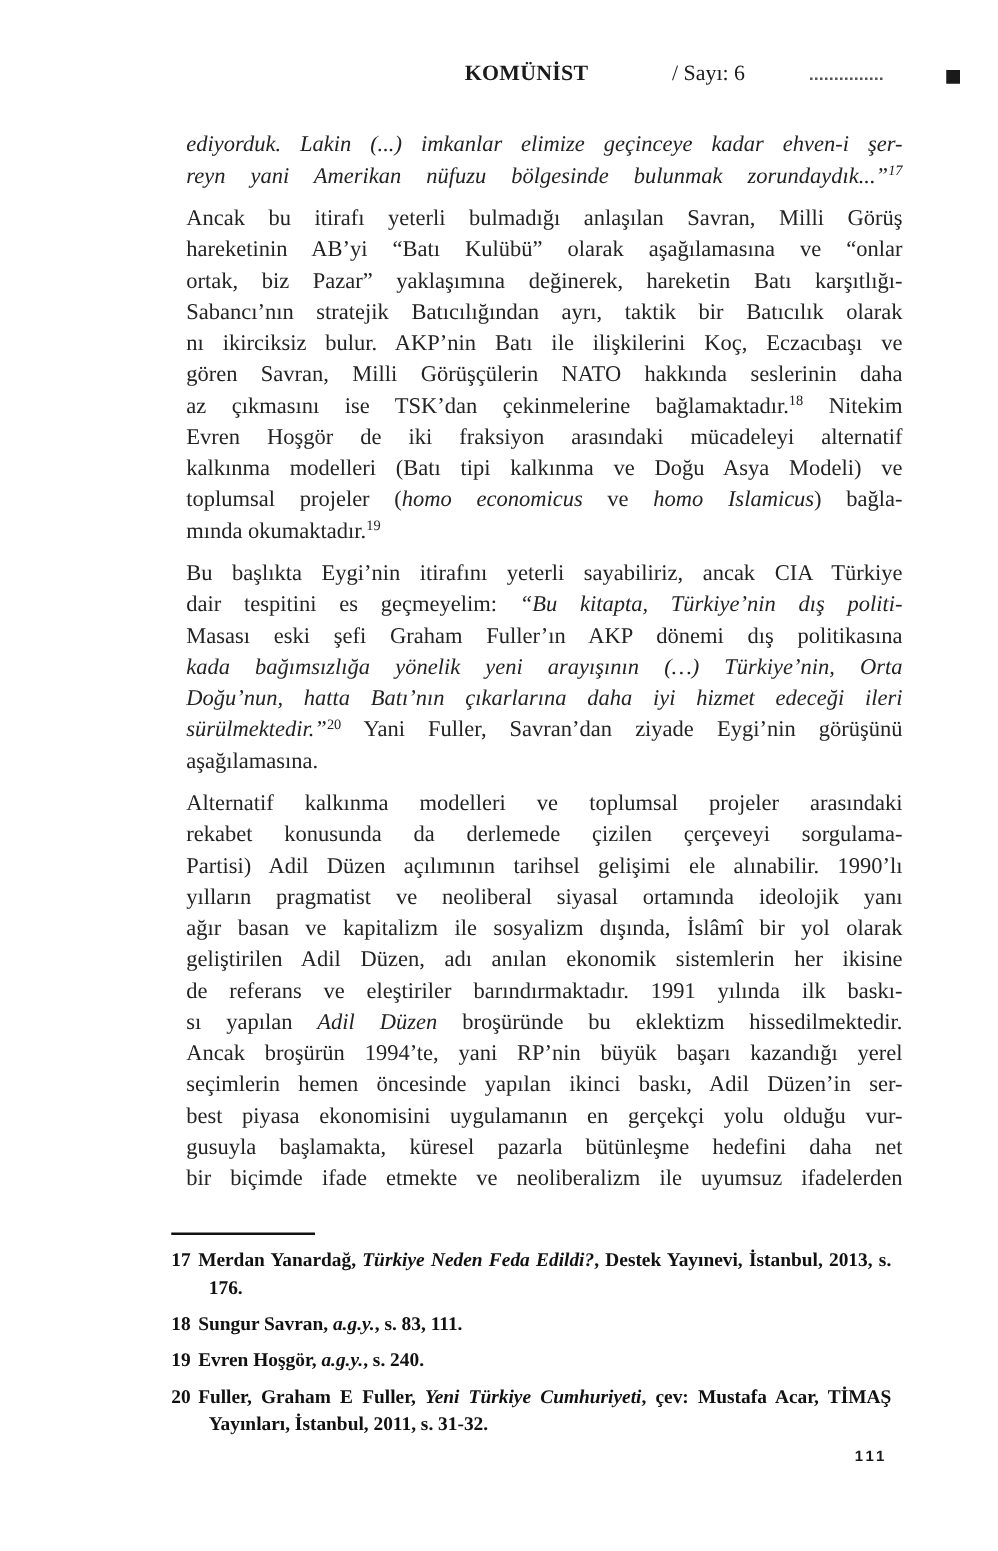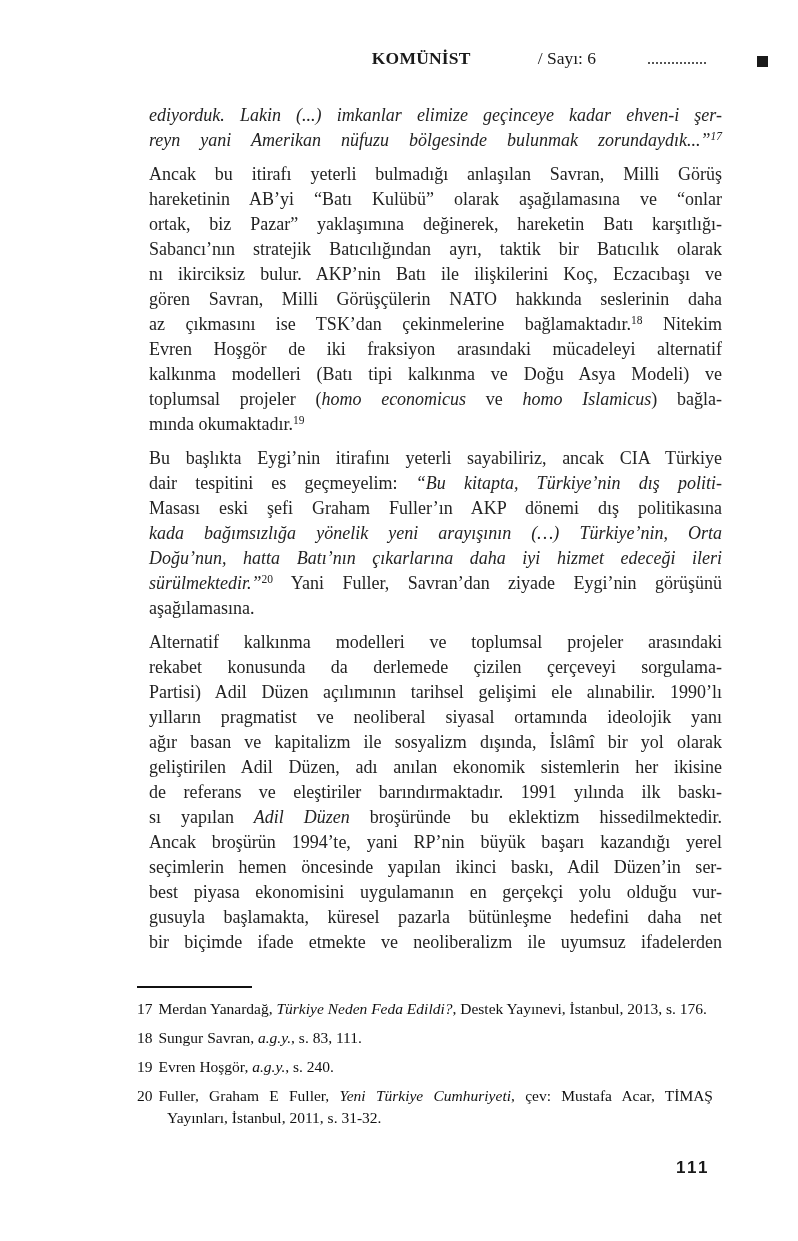--- a/index.html
+++ b/index.html
@@ -40,33 +40,33 @@
     text-align:justify; text-align-last:justify;
     white-space:normal;
   }
   .line.noj { text-align-last:left; }
   .it  { font-style:italic; }
   .sup {
     font-size:11.5px; line-height:0;
     position:relative; top:-6.5px;
   }
   
-  .fn-block { position:absolute; left:137px; top:986px; width:576px; }
+  .fn-block { position:absolute; left:137px; top:986px; width:576px;font-weight:bold; }
   .fn-rule  { width:115px; border-top:2px solid #111; margin:0 0 10px 0; }
   .footnote {
     font-size:15.5px; line-height:22px; color:#111;
     padding-left:30px; text-indent:-30px;
     text-align:justify; margin:0 0 7px 0;
   }
   .fn-num { margin-right:6px; }
   
   .page-num {
     position:absolute; top:1158px; right:88px;
     font-family:"Liberation Sans", sans-serif;
-    font-weight:bold; font-size:17px; letter-spacing:2.5px;
+    font-weight:bold; font-size:12px; letter-spacing:2.5px;
     color:#1a1a1a;
     text-align:right;
   }
 </style>
 </head>
 <body>
 
 <div class="header">
   <span class="journal">KOMÜNİST</span>
   <span class="issue">/ Sayı: 6</span>

